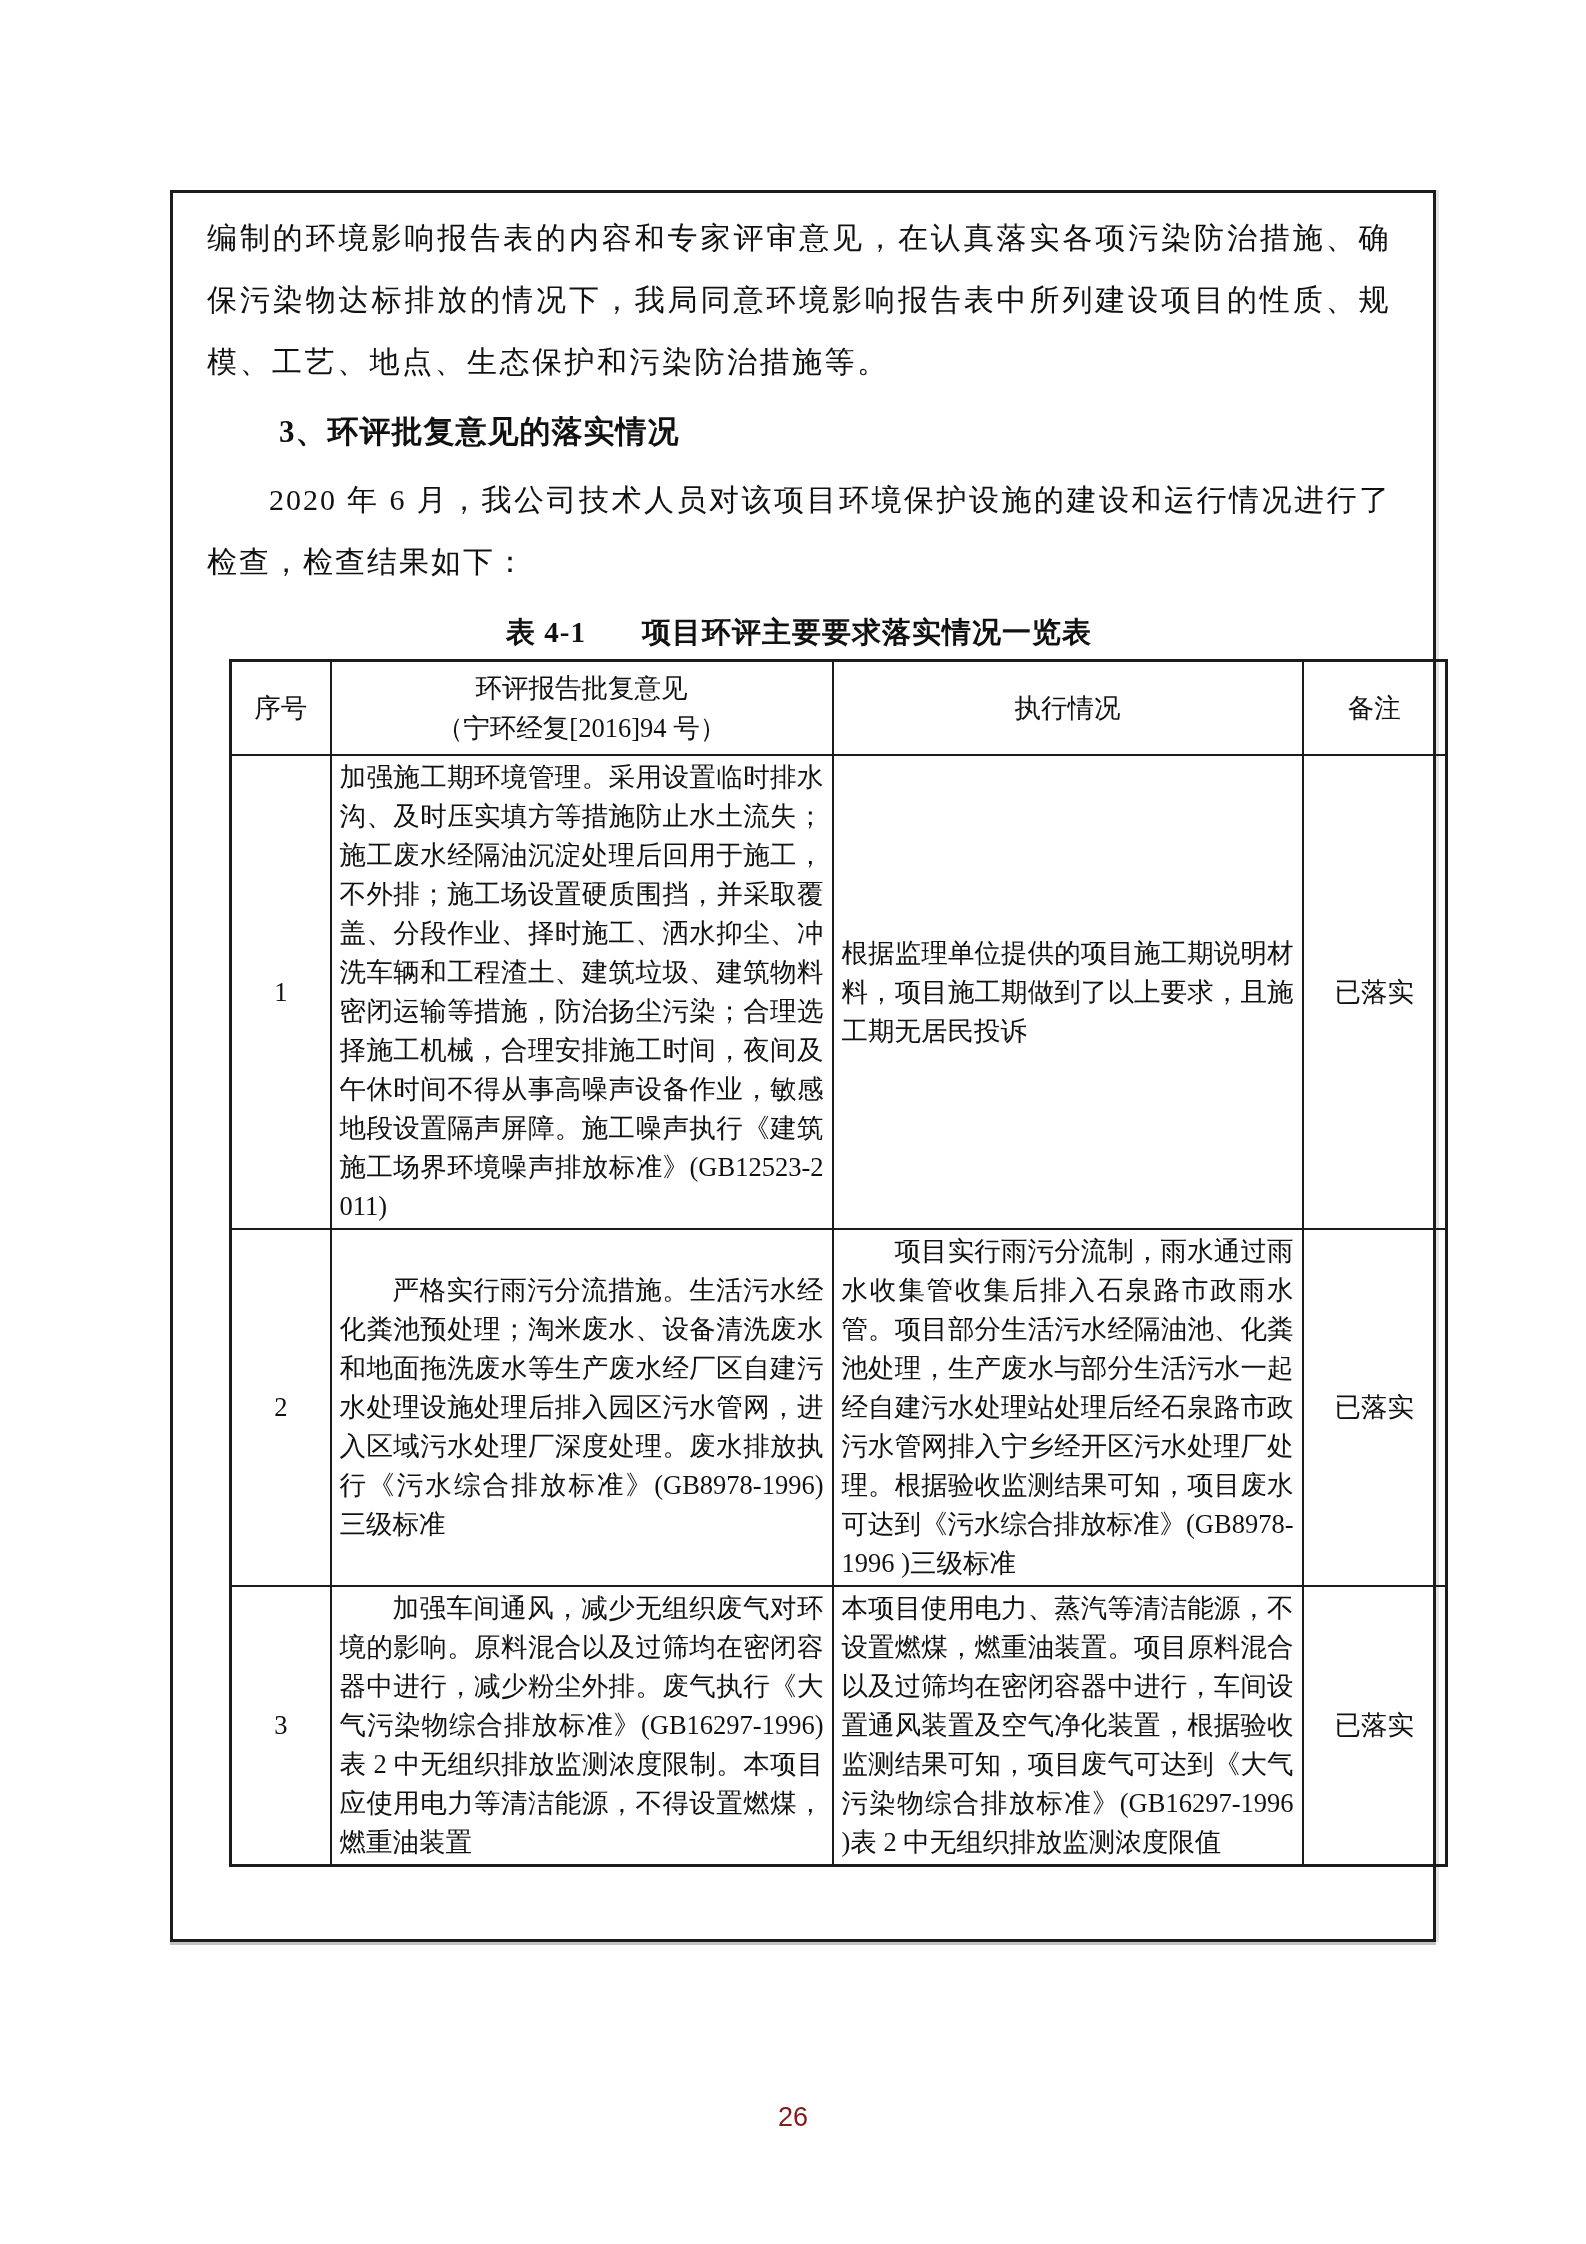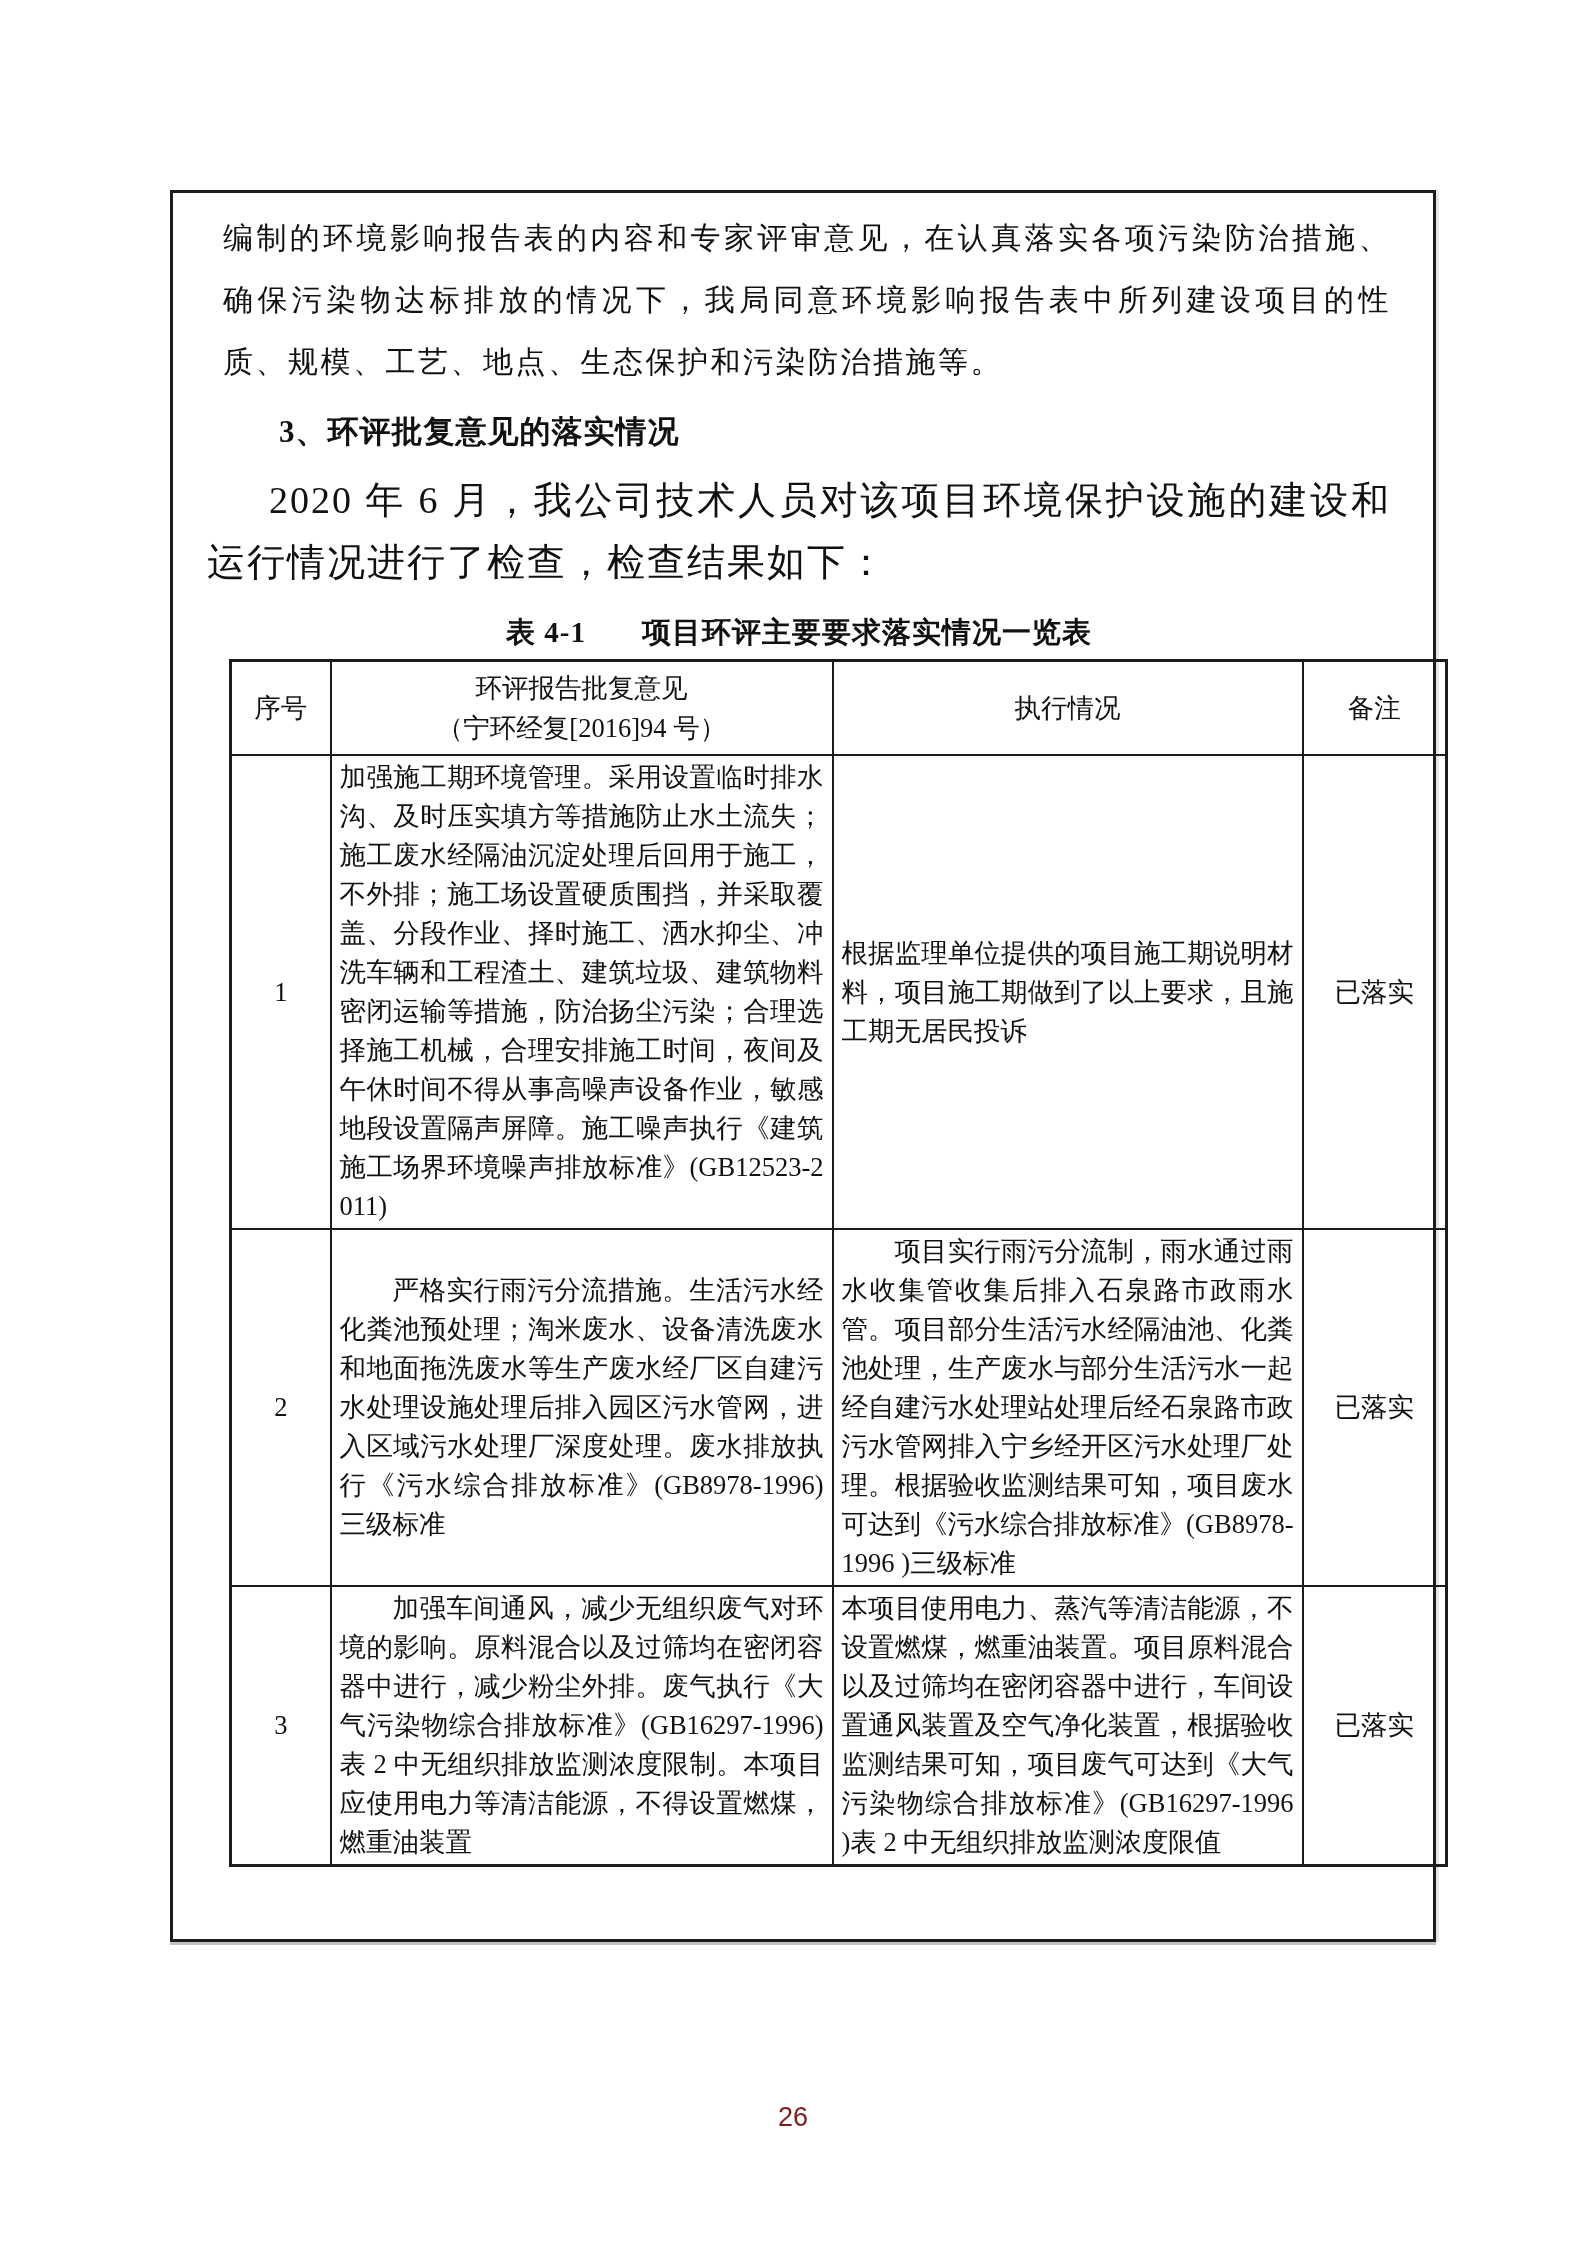--- a/index.html
+++ b/index.html
@@ -26,31 +26,31 @@
     box-sizing: border-box;
     padding: 10px 42px 0 34px;
     box-shadow: 0 3px 0 rgba(120,120,120,0.45), 3px 0 0 rgba(150,150,150,0.25);
     background: #ffffff;
   }
   .intro-paragraph {
     font-size: 30px;
     line-height: 62px;
     letter-spacing: 2.5px;
     text-align: justify;
-    margin: 4px 0 0 16px;
+    margin: 4px 0 0 0;
   }
   .section-heading {
     font-size: 31px;
     font-weight: bold;
     letter-spacing: 1px;
     margin: 18px 0 16px 0;
     padding-left: 72px;
   }
   .section-paragraph {
-    font-size: 38px;
+    font-size: 30px;
     line-height: 62px;
     letter-spacing: 2px;
     text-align: justify;
     text-indent: 62px;
     margin: 14px 0 0 0;
   }
   .table-caption {
     margin: 20px 0 6px 0;
     text-align: center;
     font-size: 29px;

